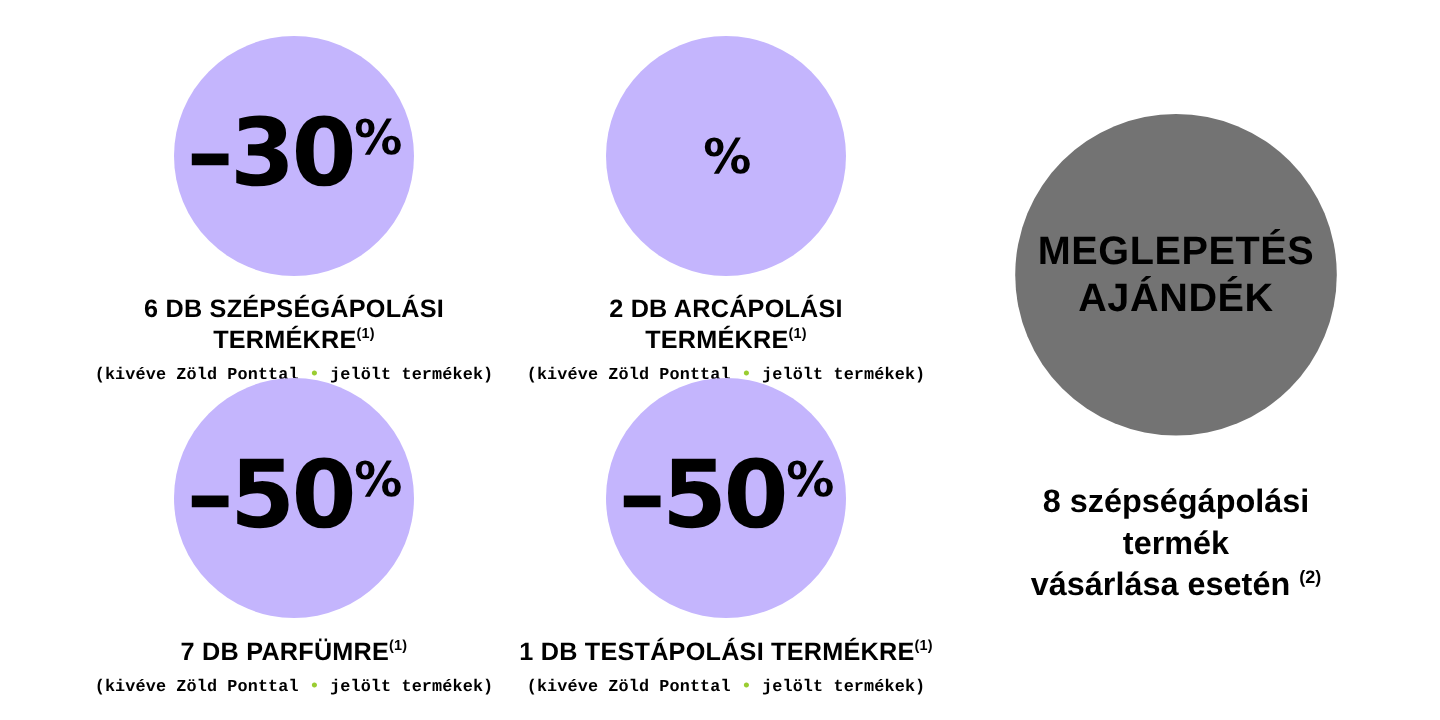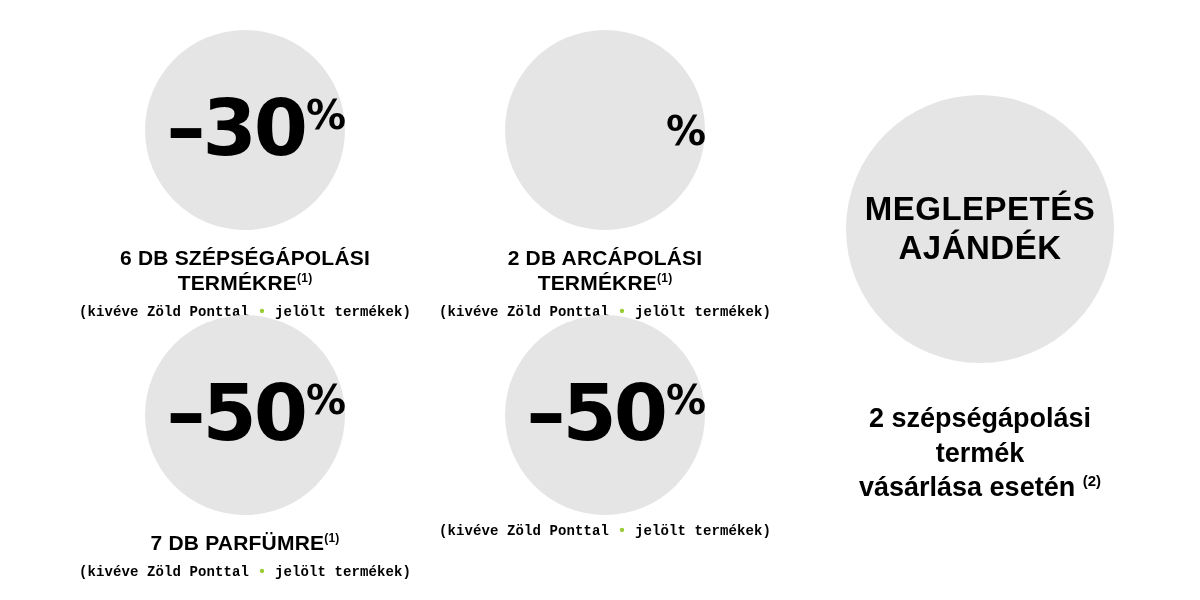--- a/index.html
+++ b/index.html
@@ -26,25 +26,25 @@
   .offer {
     position: absolute;
     width: 380px;
     text-align: center;
   }
 
   .circle {
     width: 200px;
     height: 200px;
     border-radius: 50%;
-    background: #e5e5e5;
+    background: #c4b5fd;
     margin: 0 auto;
     display: flex;
     align-items: center;
-    justify-content: flex-end;
+    justify-content: center;
     position: relative;
   }
 
   .discount {
     font-family: "DejaVu Sans", sans-serif;
     font-weight: 700;
     font-size: 78px;
     letter-spacing: -3px;
     line-height: 1;
     display: flex;
@@ -99,21 +99,21 @@
     position: absolute;
     left: 790px;
     top: 95px;
     width: 380px;
     text-align: center;
   }
   .gift-circle {
     width: 268px;
     height: 268px;
     border-radius: 50%;
-    background: #e5e5e5;
+    background: #737373;
     margin: 0 auto;
     display: flex;
     align-items: center;
     justify-content: center;
   }
   .gift-text {
     font-family: "Liberation Sans", sans-serif;
     font-weight: 700;
     font-size: 33px;
     line-height: 1.18;
@@ -172,26 +172,27 @@
     <div class="offer-note"><span>(kivéve Zöld Ponttal </span><span class="dot">•</span><span> jelölt termékek)</span></div>
   </div>
 
   <div class="offer" id="offer-4">
     <div class="circle">
       <div class="discount">
         <span>–50</span>
           <span class="pct">%</span>
       </div>
     </div>
+    <div class="offer-title"><span>1 DB TESTÁPOLÁSI TERMÉKRE</span><span class="sup">(1)</span></div>
     <div class="offer-note"><span>(kivéve Zöld Ponttal </span><span class="dot">•</span><span> jelölt termékek)</span></div>
   </div>
 
   <div class="gift">
     <div class="gift-circle">
       <div class="gift-text">MEGLEPETÉS
 AJÁNDÉK</div>
     </div>
-    <div class="gift-caption"><span>2 szépségápolási
+    <div class="gift-caption"><span>8 szépségápolási
 termék
 vásárlása esetén </span><span class="sup">(2)</span></div>
   </div>
 
 </div>
 
 </body></html>

